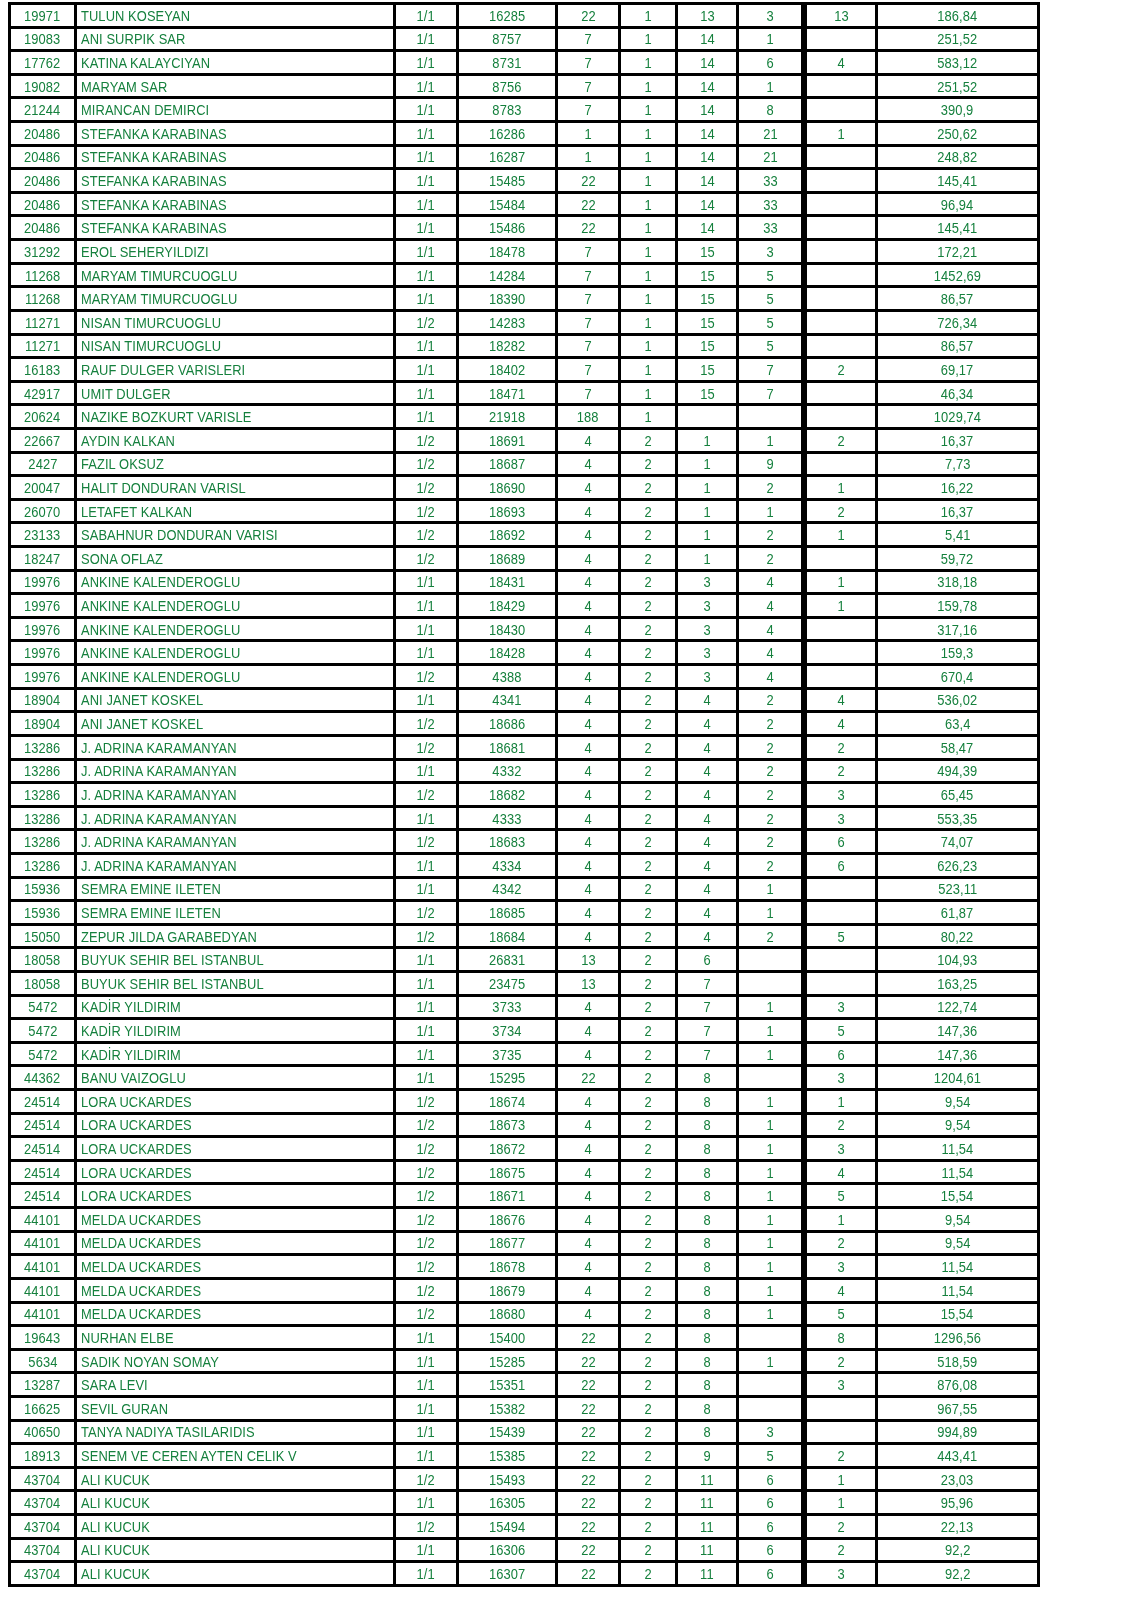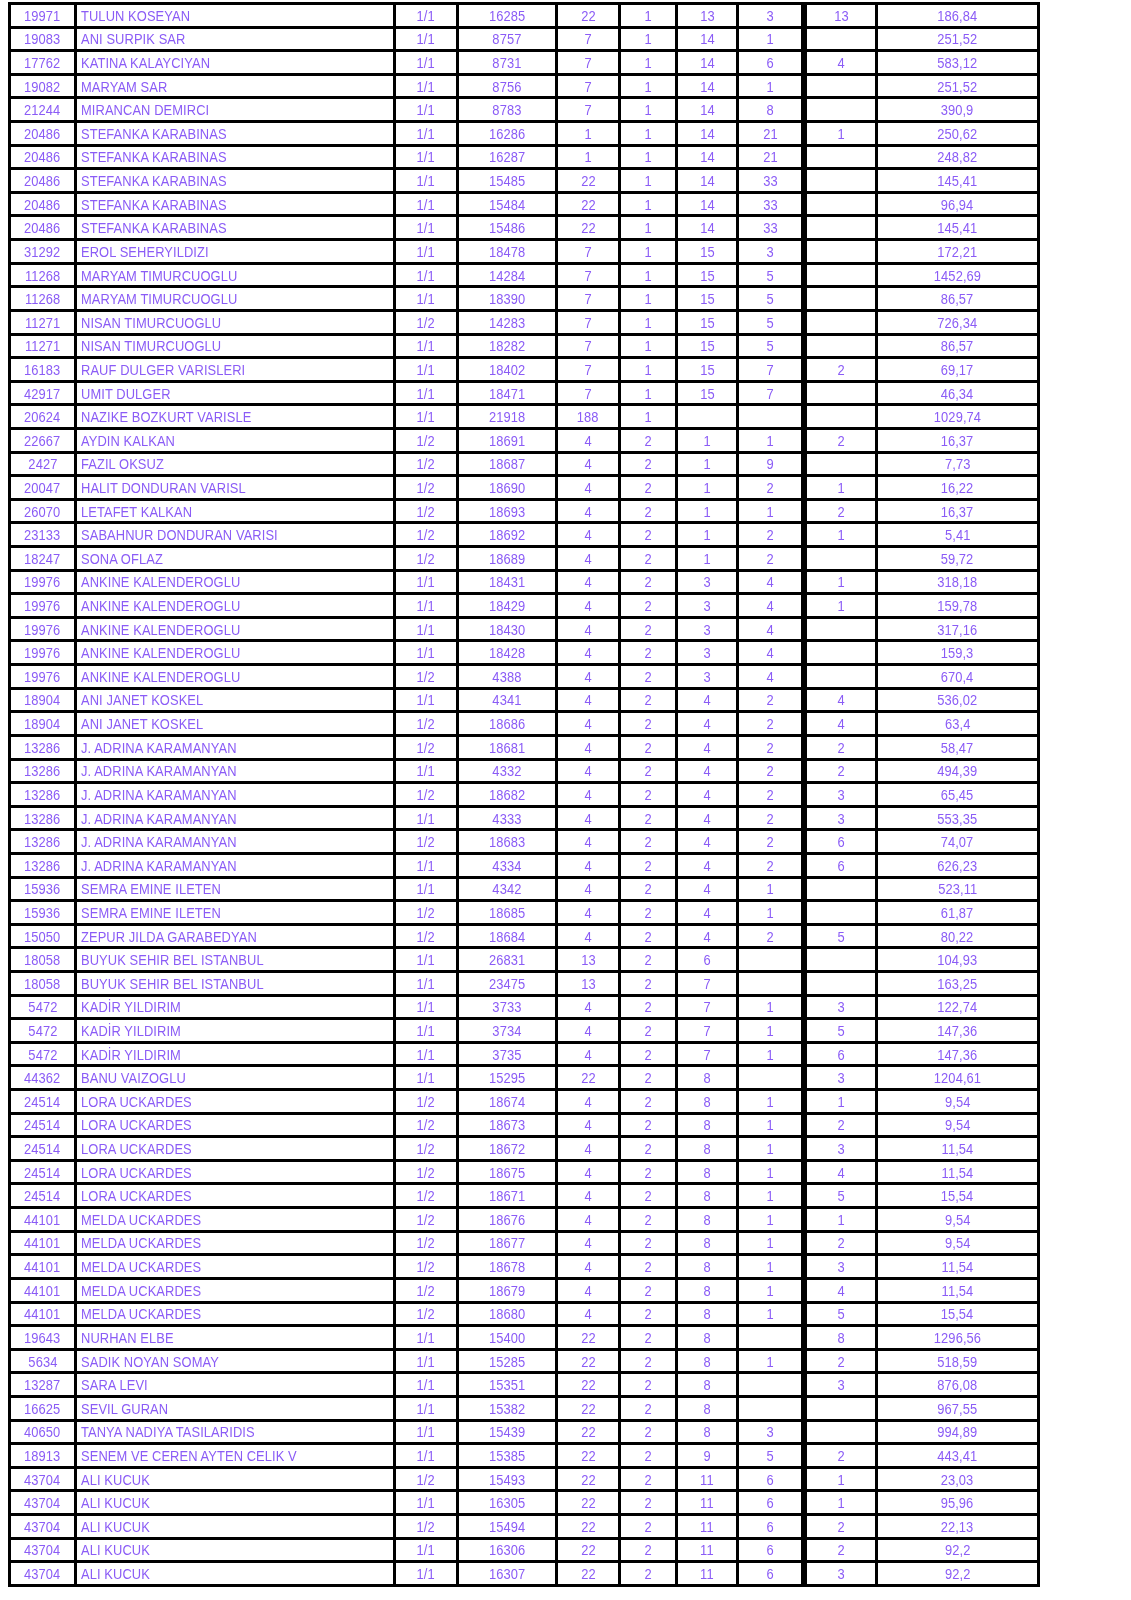--- a/index.html
+++ b/index.html
@@ -7,21 +7,21 @@
     padding: 0;
     background: #ffffff;
   }
   .page {
     position: relative;
     width: 1131px;
     height: 1600px;
     background: #ffffff;
     overflow: hidden;
     font-family: "Liberation Sans", sans-serif;
-    color: #8b5cf6;
+    color: #15803d;
   }
   .table {
     position: absolute;
     left: 8px;
     top: 2px;
     width: 1026px;
     border: 3px solid #000;
     border-bottom: none;
     background: #fff;
   }

